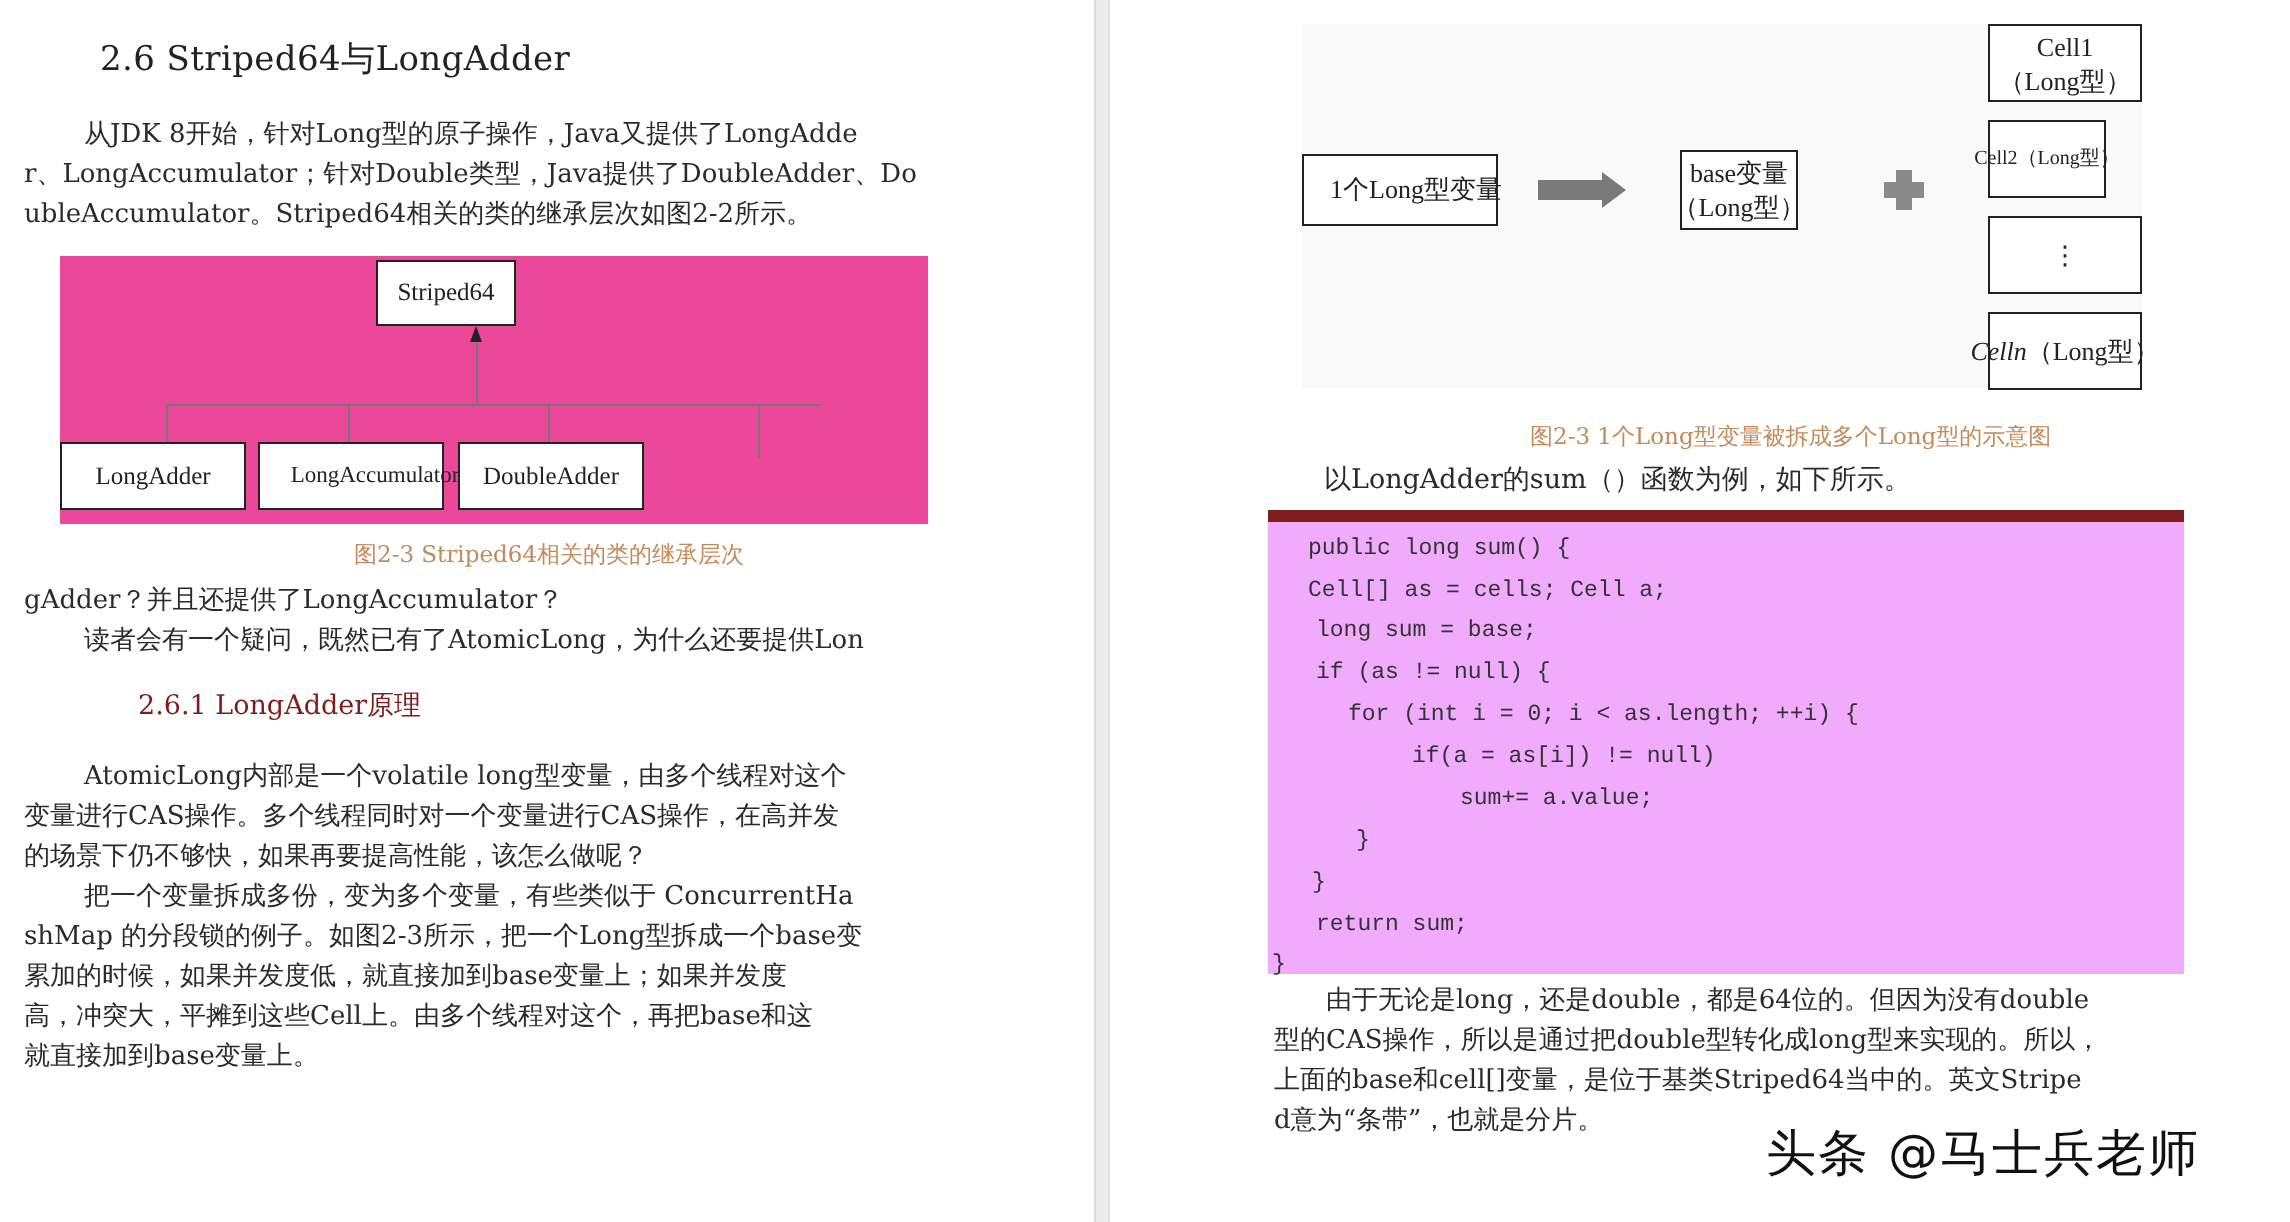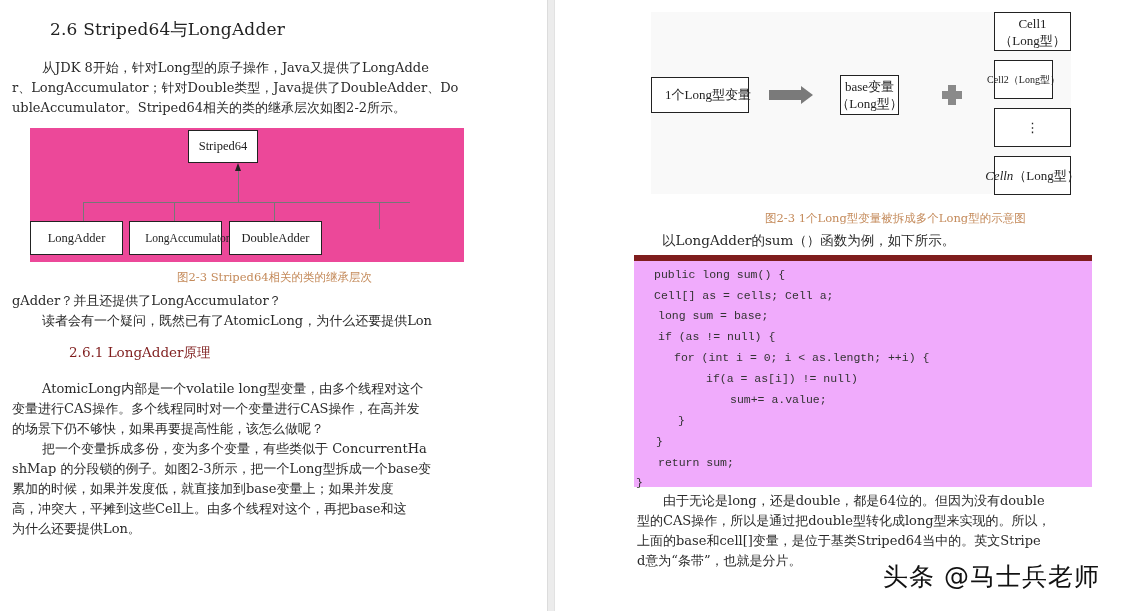--- a/index.html
+++ b/index.html
@@ -77,21 +77,21 @@
     <span class="line" style="padding-left:4px;">AtomicLong内部是一个volatile long型变量，由多个线程对这个</span>
     <span class="line" style="margin-left:-26px;">变量进行CAS操作。多个线程同时对一个变量进行CAS操作，在高并发</span>
     <span class="line" style="margin-left:-26px;">的场景下仍不够快，如果再要提高性能，该怎么做呢？</span>
   </div>
 
   <div class="para" style="left:38px; top:439px;">
     <span class="line" style="padding-left:4px;">把一个变量拆成多份，变为多个变量，有些类似于 ConcurrentHa</span>
     <span class="line" style="margin-left:-26px;">shMap 的分段锁的例子。如图2-3所示，把一个Long型拆成一个base变</span>
     <span class="line" style="margin-left:-26px;">累加的时候，如果并发度低，就直接加到base变量上；如果并发度</span>
     <span class="line" style="margin-left:-26px;">高，冲突大，平摊到这些Cell上。由多个线程对这个，再把base和这</span>
-    <span class="line" style="margin-left:-26px;">为什么还要提供Lon。</span>
+    <span class="line" style="margin-left:-26px;">就直接加到base变量上。</span>
   </div>
 </div>
 
 <div class="divider"></div>
 
 <div class="page page-right"></div>
 
 <div class="fig23">
   <div class="box" style="left:0px; top:65px; width:98px; height:36px; font-size:13px;padding-left:16px;">1个Long型变量</div>
 

